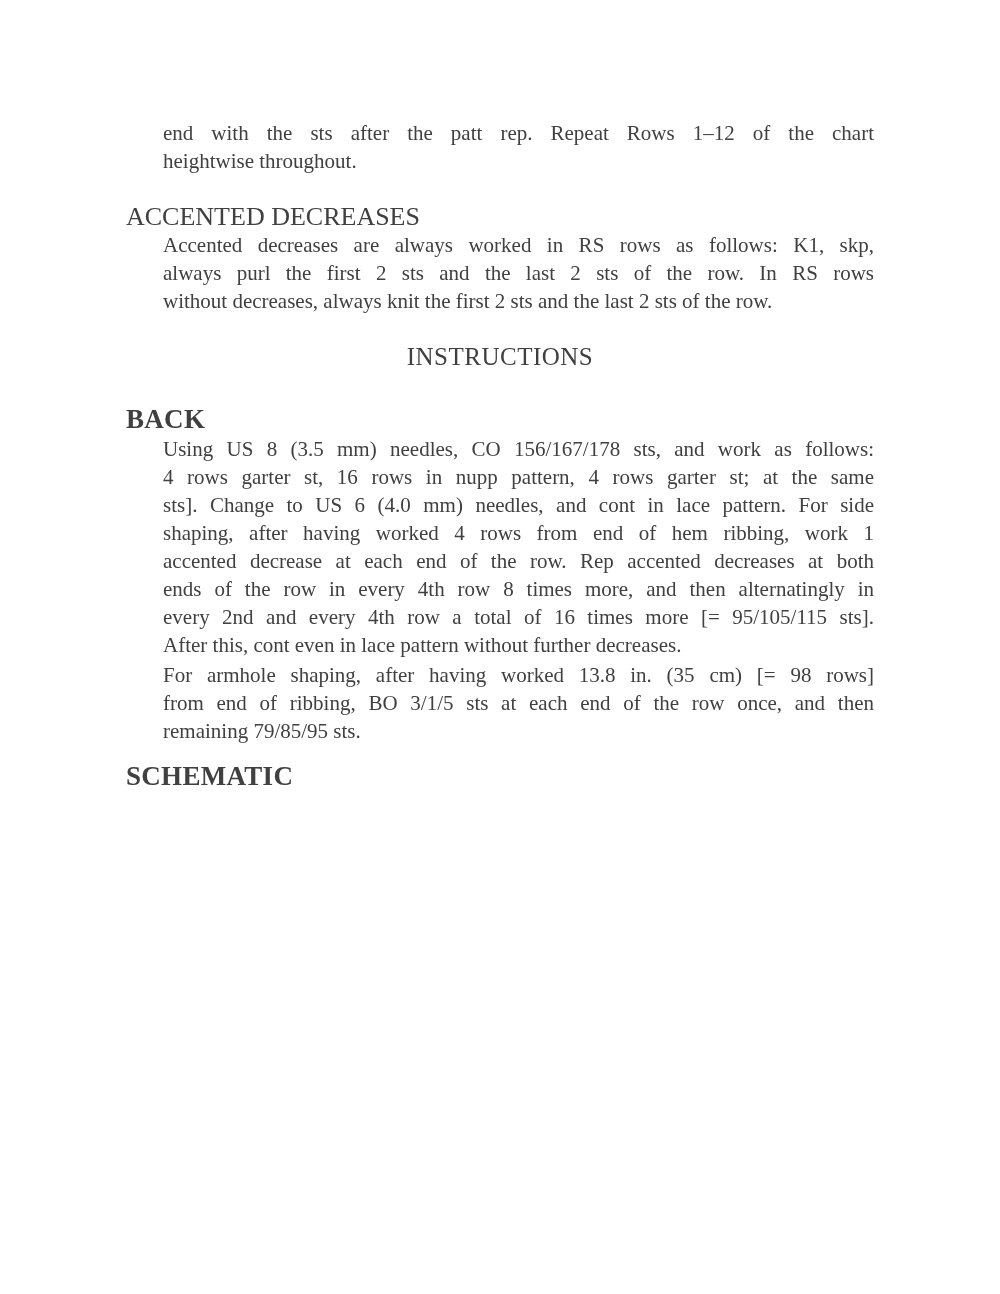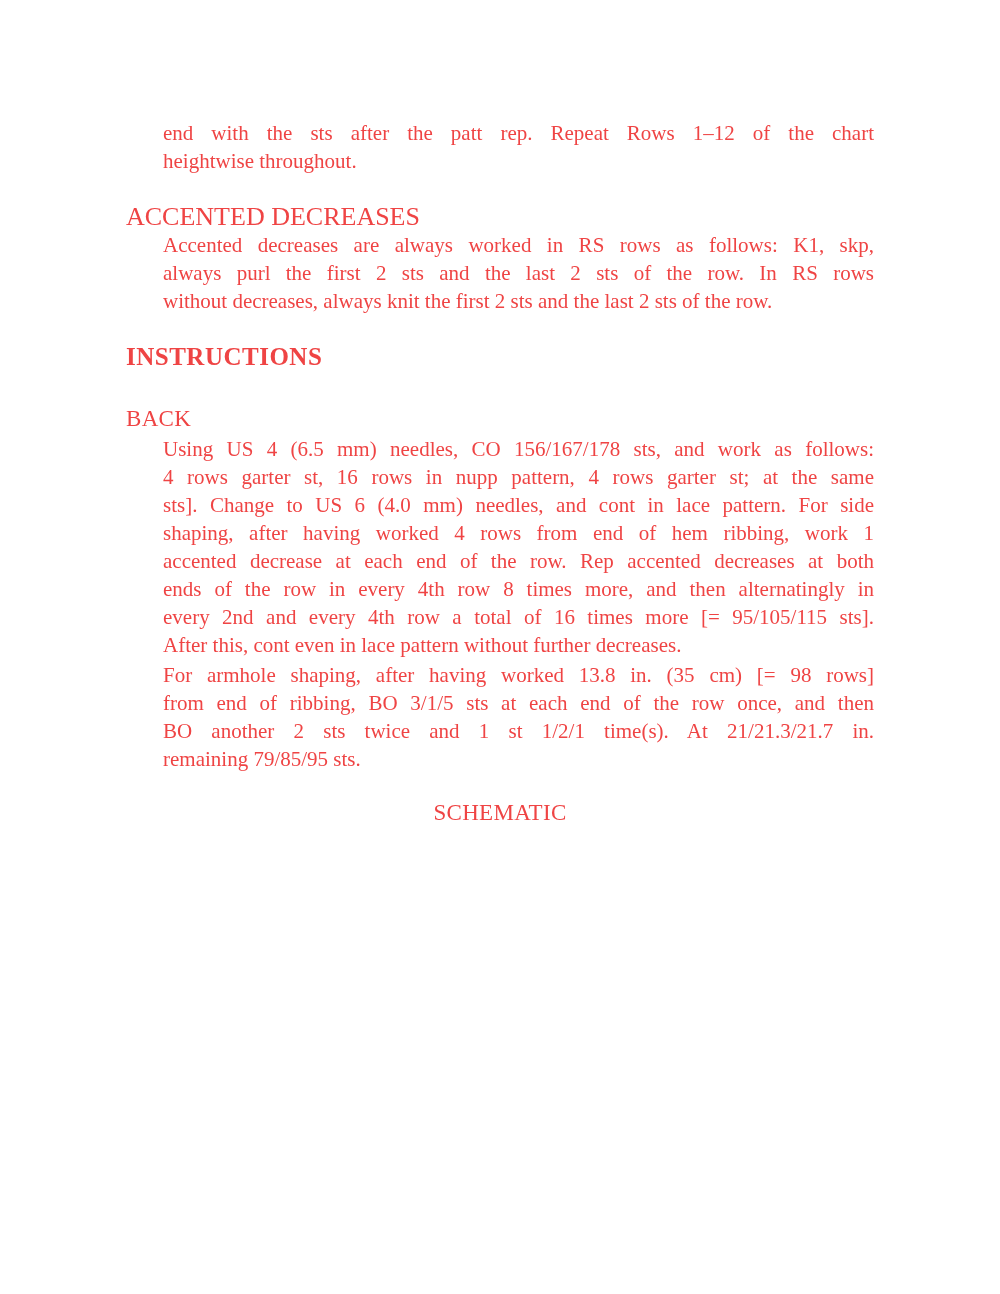--- a/index.html
+++ b/index.html
@@ -5,21 +5,21 @@
   html, body {
     margin: 0;
     padding: 0;
     background: #ffffff;
   }
   .page {
     position: relative;
     width: 1000px;
     height: 1294px;
     background: #ffffff;
-    color: #ef4444;
+    color: #404040;
     font-family: "Liberation Serif", "DejaVu Serif", serif;
     overflow: hidden;
   }
   .content {
     position: absolute;
     left: 126px;
     top: 119px;
     width: 748px;
   }
   .para {
@@ -41,34 +41,34 @@
   }
   .h-minor {
     font-size: 26px;
     line-height: 28px;
     font-weight: normal;
     margin: 28px 0 0 0;
   }
   .h-major {
     font-size: 25px;
     line-height: 30px;
-    font-weight: bold;
+    font-weight: normal;
     letter-spacing: 0.5px;
     margin: 27px 0 0 0;
+    text-align: center;
   }
   .h-section {
-    font-size: 23px;
+    font-size: 27px;
     line-height: 28px;
-    font-weight: normal;
+    font-weight: bold;
     letter-spacing: 0.3px;
     margin: 33px 0 0 0;
   }
   .h-section.schematic {
-    margin-top: 26px;
-    text-align: center;
+    margin-top: 17px;
   }
   .para-gap {
     margin-top: 2px;
   }
 </style>
 </head>
 <body>
 
 <div class="page">
   <div class="content">
@@ -82,32 +82,31 @@
     <div class="para indent">
       <div class="line jl">Accented decreases are always worked in RS rows as follows: K1, skp,</div>
       <div class="line jl">always purl the first 2 sts and the last 2 sts of the row. In RS rows</div>
       <div class="line">without decreases, always knit the first 2 sts and the last 2 sts of the row.</div>
     </div>
 
     <div class="h-major">INSTRUCTIONS</div>
 
     <div class="h-section">BACK</div>
     <div class="para indent para-gap">
-      <div class="line jl">Using US 4 (6.5 mm) needles, CO 156/167/178 sts, and work as follows:</div>
+      <div class="line jl">Using US 8 (3.5 mm) needles, CO 156/167/178 sts, and work as follows:</div>
       <div class="line jl"><span>4 rows garter st, 16 rows in nupp pattern, 4 rows garter st; </span><span class="italic">at the same</span></div>
       <div class="line jl">sts]. Change to US 6 (4.0 mm) needles, and cont in lace pattern. For side</div>
       <div class="line jl">shaping, after having worked 4 rows from end of hem ribbing, work 1</div>
       <div class="line jl">accented decrease at each end of the row. Rep accented decreases at both</div>
       <div class="line jl">ends of the row in every 4th row 8 times more, and then alternatingly in</div>
       <div class="line jl">every 2nd and every 4th row a total of 16 times more [= 95/105/115 sts].</div>
       <div class="line">After this, cont even in lace pattern without further decreases.</div>
     </div>
     <div class="para indent para-gap">
       <div class="line jl">For armhole shaping, after having worked 13.8 in. (35 cm) [= 98 rows]</div>
       <div class="line jl">from end of ribbing, BO 3/1/5 sts at each end of the row once, and then</div>
-      <div class="line jl">BO another 2 sts twice and 1 st 1/2/1 time(s). At 21/21.3/21.7 in.</div>
       <div class="line">remaining 79/85/95 sts.</div>
     </div>
 
     <div class="h-section schematic">SCHEMATIC</div>
 
   </div>
 </div>
 
 </body></html>

